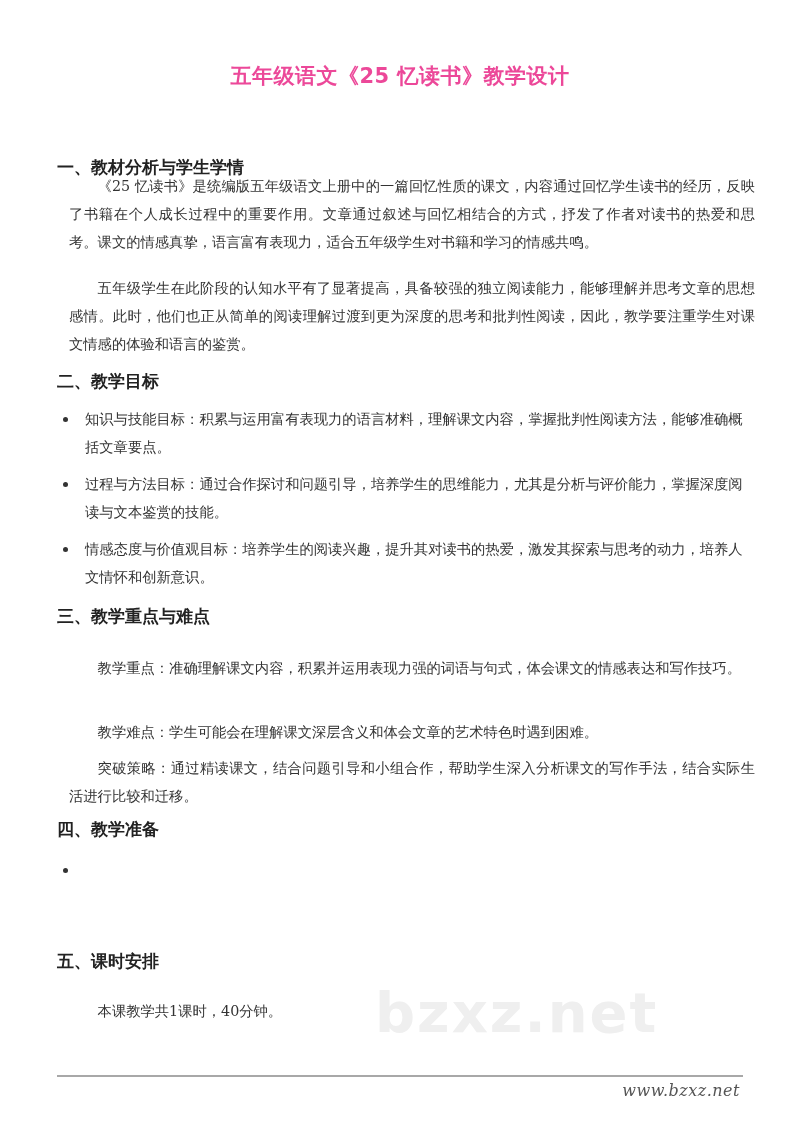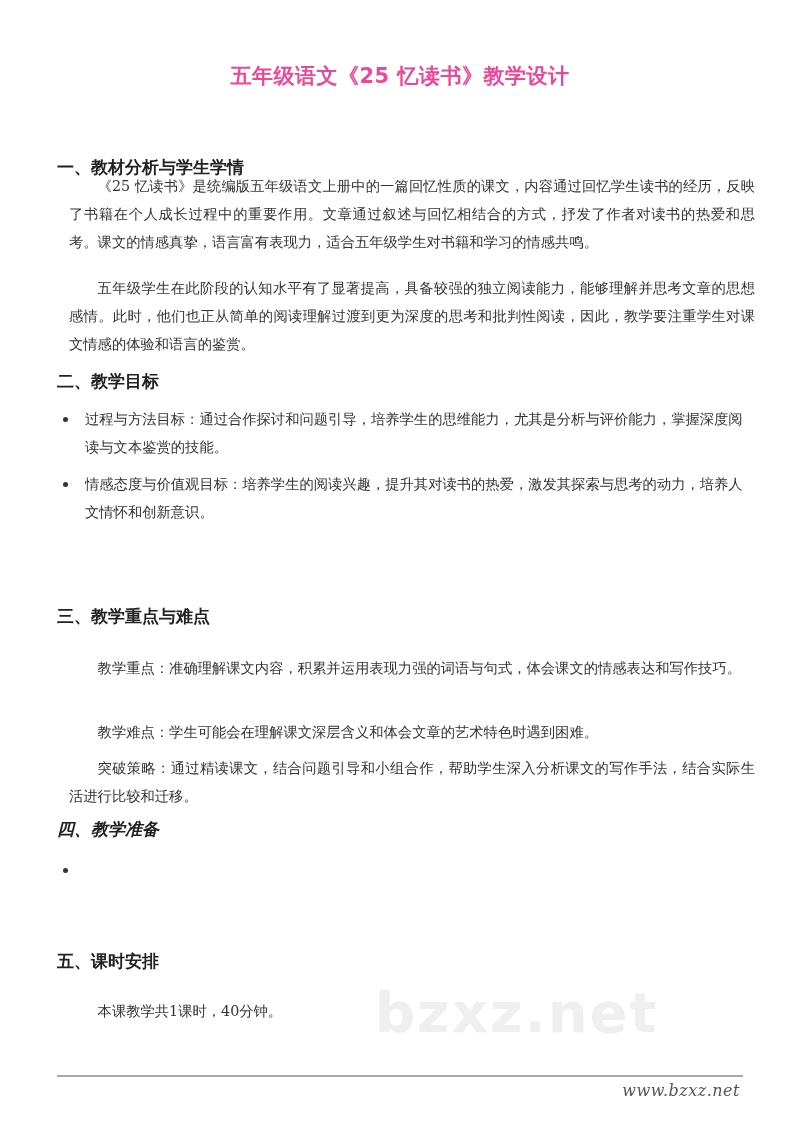--- a/index.html
+++ b/index.html
@@ -120,34 +120,38 @@
   <h1 class="doc-title">五年级语文《25 忆读书》教学设计</h1>
 
   <h2 class="section-heading" style="top:124px;margin-top:32px;">一、教材分析与学生学情</h2>
   <p class="para" style="top:160px;">《25 忆读书》是统编版五年级语文上册中的一篇回忆性质的课文，内容通过回忆学生读书的经历，反映了书籍在个人成长过程中的重要作用。文章通过叙述与回忆相结合的方式，抒发了作者对读书的热爱和思考。课文的情感真挚，语言富有表现力，适合五年级学生对书籍和学习的情感共鸣。</p>
   <p class="para" style="top:262px;">五年级学生在此阶段的认知水平有了显著提高，具备较强的独立阅读能力，能够理解并思考文章的思想感情。此时，他们也正从简单的阅读理解过渡到更为深度的思考和批判性阅读，因此，教学要注重学生对课文情感的体验和语言的鉴赏。</p>
 
   <h2 class="section-heading" style="top:370px;">二、教学目标</h2>
   <ul class="bullet-list" style="top:405px;">
     <li class="bullet-item">
       <span class="bullet-dot"></span>
+      <span>知识与技能目标：积累与运用富有表现力的语言材料，理解课文内容，掌握批判性阅读方法，能够准确概括文章要点。</span>
+    </li>
+    <li class="bullet-item">
+      <span class="bullet-dot"></span>
       <span>过程与方法目标：通过合作探讨和问题引导，培养学生的思维能力，尤其是分析与评价能力，掌握深度阅读与文本鉴赏的技能。</span>
     </li>
     <li class="bullet-item">
       <span class="bullet-dot"></span>
       <span>情感态度与价值观目标：培养学生的阅读兴趣，提升其对读书的热爱，激发其探索与思考的动力，培养人文情怀和创新意识。</span>
     </li>
   </ul>
 
   <h2 class="section-heading" style="top:605px;">三、教学重点与难点</h2>
   <p class="para" style="top:642px;">教学重点：准确理解课文内容，积累并运用表现力强的词语与句式，体会课文的情感表达和写作技巧。</p>
   <p class="para" style="top:706px;">教学难点：学生可能会在理解课文深层含义和体会文章的艺术特色时遇到困难。</p>
   <p class="para" style="top:742px;">突破策略：通过精读课文，结合问题引导和小组合作，帮助学生深入分析课文的写作手法，结合实际生活进行比较和迁移。</p>
 
-  <h2 class="section-heading" style="top:818px;font-style:italic;">四、教学准备</h2>
+  <h2 class="section-heading" style="top:818px;">四、教学准备</h2>
   <ul class="bullet-list" style="top:856px;">
     <li class="bullet-item">
       <span class="bullet-dot"></span>
     </li>
   </ul>
 
   <h2 class="section-heading" style="top:950px;">五、课时安排</h2>
   <p class="para" style="top:985px;">本课教学共1课时，40分钟。</p>
 </div>
 

